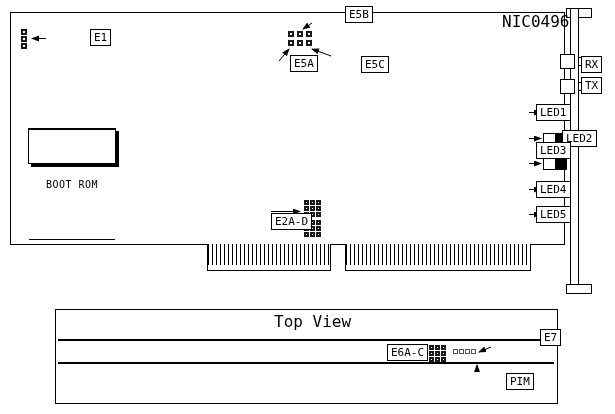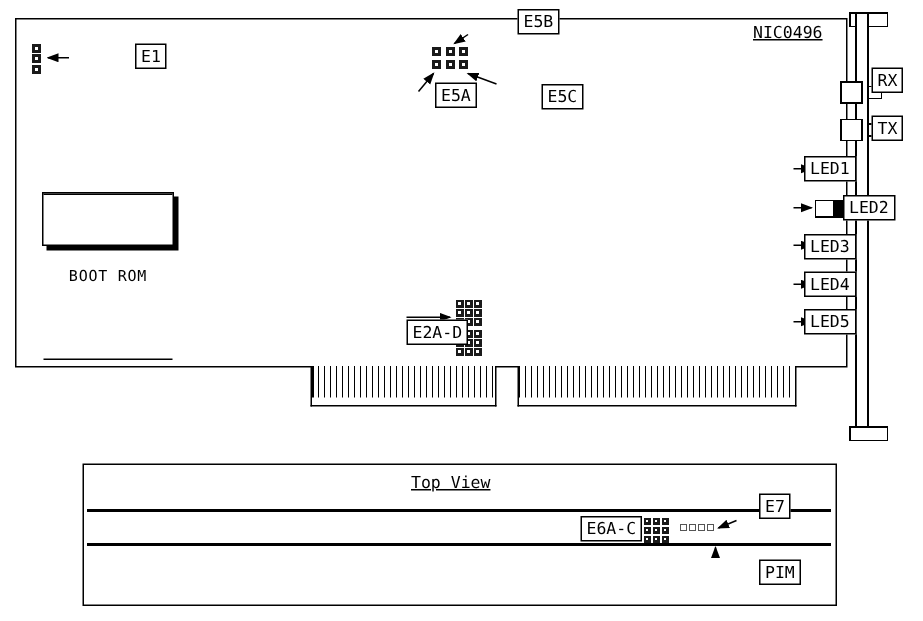--- a/index.html
+++ b/index.html
@@ -4,21 +4,21 @@
 <style>
   * { margin:0; padding:0; box-sizing:border-box; }
   html,body { background:#fff; }
   body { width:615px; height:414px; position:relative; font-family:"DejaVu Sans Mono", monospace; color:#000; }
   #stage { position:absolute; left:0; top:0; width:615px; height:414px; background:#fff; overflow:hidden; }
 
   .outline { position:absolute; border:1px solid #000; background:#fff; z-index:0; }
 
   .lbl { position:absolute; z-index:3; border:1px solid #000; background:#fff;
          font-size:11px; line-height:13px; padding:1px 3px; white-space:nowrap;margin-left:44px; }
-  .txt { position:absolute; z-index:3; font-size:11px; line-height:13px; white-space:nowrap;text-decoration:underline; }
+  .txt { position:absolute; z-index:3; font-size:16px; line-height:13px; white-space:nowrap; }
 
   svg.overlay { position:absolute; left:0; top:0; z-index:2; }
 
   .chip { position:absolute; left:28px; top:128px; width:88px; height:36px; border:1px solid #000;
           background:#fff; box-shadow:3px 3px 0 #000; z-index:2; display:flex; flex-direction:column;gap:45px; }
   .chip .pins { height:7px; border-bottom:1px solid #000;
           background:repeating-linear-gradient(90deg,#111 0 5px,#fff 5px 8px); }
   .chip .pins.bottom { border-bottom:none; border-top:1px solid #000; }
   .chip .chip-label { flex:1; font-size:10px; text-align:center; line-height:19px; letter-spacing:0.5px; }
 
@@ -164,29 +164,29 @@
     </g>
   </svg>
 
   <div class="txt" style="left:502px;top:15px">NIC0496</div>
 
   <div class="lbl" style="left:46px;top:29px">E1</div>
   <div class="lbl" style="left:301px;top:6px">E5B</div>
   <div class="lbl" style="left:246px;top:55px">E5A</div>
   <div class="lbl" style="left:317px;top:56px">E5C</div>
 
-  <div class="lbl" style="left:537px;top:45px">RX</div>
+  <div class="lbl" style="left:537px;top:56px">RX</div>
   <div class="lbl" style="left:537px;top:77px">TX</div>
 
   <div class="lbl" style="left:492px;top:104px">LED1</div>
   <div class="lbl" style="left:518px;top:130px">LED2</div>
-  <div class="lbl" style="left:492px;top:156px">LED3</div>
+  <div class="lbl" style="left:492px;top:142px">LED3</div>
   <div class="lbl" style="left:492px;top:181px">LED4</div>
   <div class="lbl" style="left:492px;top:206px">LED5</div>
 
   <div class="lbl" style="left:227px;top:213px">E2A-D</div>
 
   <div class="txt" style="left:274px;top:315px">Top View</div>
   <div class="lbl" style="left:343px;top:344px">E6A-C</div>
-  <div class="lbl" style="left:462px;top:329px">E7</div>
+  <div class="lbl" style="left:496px;top:329px">E7</div>
   <div class="lbl" style="left:462px;top:373px">PIM</div>
 
 </div>
 
 </body></html>

